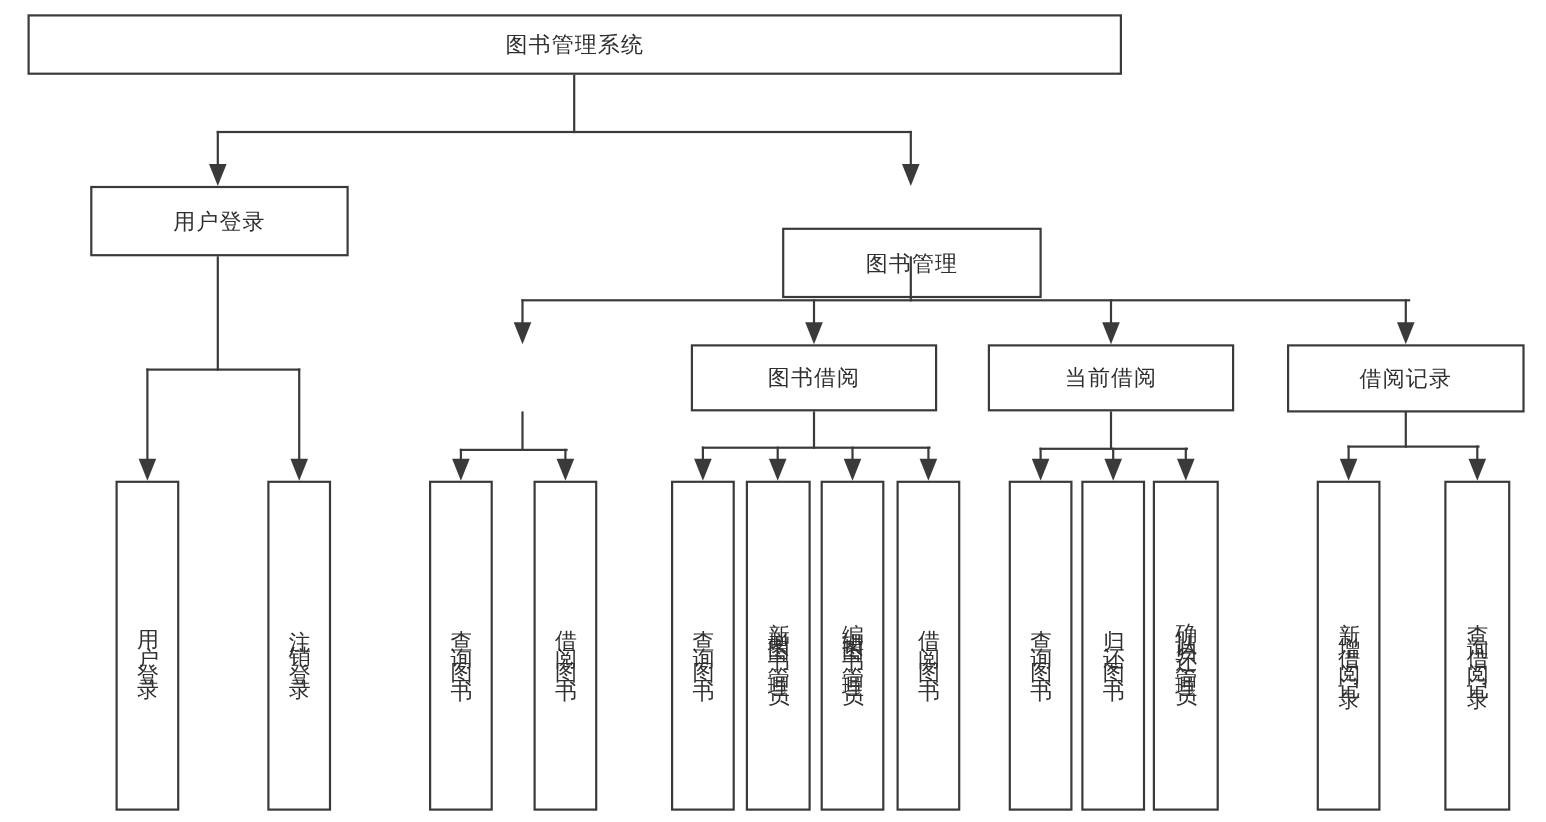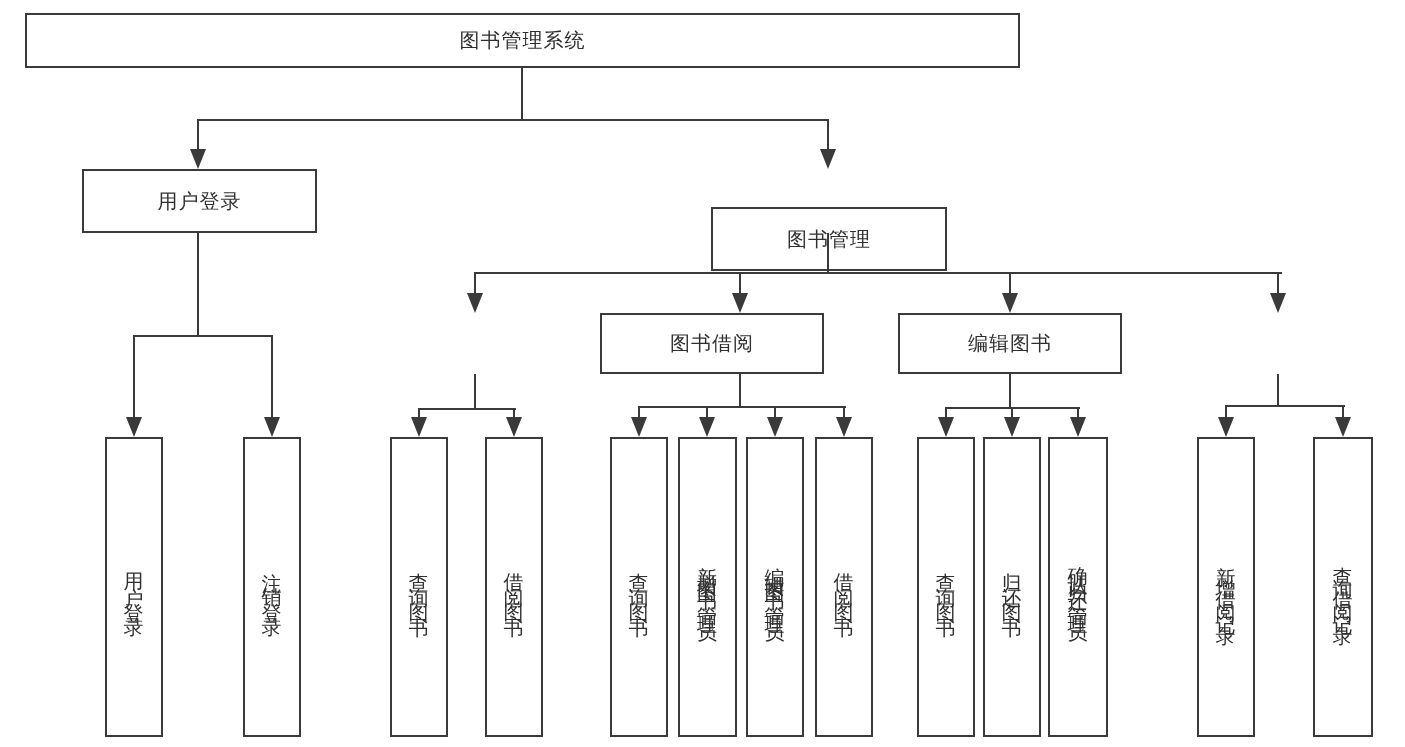--- a/index.html
+++ b/index.html
@@ -42,21 +42,21 @@
     height: 0;
     border-left: 8px solid transparent;
     border-right: 8px solid transparent;
     border-top: 20px solid #3a3a3a;
   }
   
   #root       { left: 25px;   top: 13px;  width: 995px; height: 55px; font-family: Liberation Serif, serif; }
   #lv2-login  { left: 82px;   top: 169px; width: 235px; height: 64px; }
   #lv2-mgmt   { left: 711px;  top: 169px; width: 236px; height: 64px; margin-top: 38px; }
   #lv3-new    { left: 363px;  top: 313px; width: 224px; height: 61px; }
-  #lv3-borrow { left: 600px;  top: 313px; width: 224px; height: 61px; }
+  #lv3-borrow { left: 628px;  top: 313px; width: 224px; height: 61px; }
   #lv3-cur    { left: 898px;  top: 313px; width: 224px; height: 61px; }
   #lv3-rec    { left: 1170px; top: 313px; width: 216px; height: 62px; }
   
   .leaf { top: 437px; height: 300px; }
   #lf-login1  { left: 105px;  width: 58px; }
   #lf-login2  { left: 243px;  width: 58px; }
   #lf-new1    { left: 390px;  width: 58px; }
   #lf-new2    { left: 485px;  width: 58px; }
   #lf-bor1    { left: 610px;  width: 58px; }
   #lf-bor2    { left: 678px;  width: 59px; }
@@ -164,21 +164,22 @@
   <div class="line" id="d-lv3a"></div>
   <div class="line" id="d-lv3b"></div>
   <div class="line" id="d-lv3c"></div>
   <div class="line" id="d-lv3d"></div>
   <div class="arrow" id="a-lv3a"></div>
   <div class="arrow" id="a-lv3b"></div>
   <div class="arrow" id="a-lv3c"></div>
   <div class="arrow" id="a-lv3d"></div>
 
   <div class="box" id="lv3-borrow">图书借阅</div>
-  <div class="box" id="lv3-cur">编辑图书</div>
+  <div class="box" id="lv3-cur">当前借阅</div>
+  <div class="box" id="lv3-rec">借阅记录</div>
 
   <div class="line" id="s-new"></div>
   <div class="line" id="h-new"></div>
   <div class="line" id="d-nw1"></div>
   <div class="line" id="d-nw2"></div>
   <div class="arrow" id="a-nw1"></div>
   <div class="arrow" id="a-nw2"></div>
 
   <div class="line" id="s-bor"></div>
   <div class="line" id="h-bor"></div>

